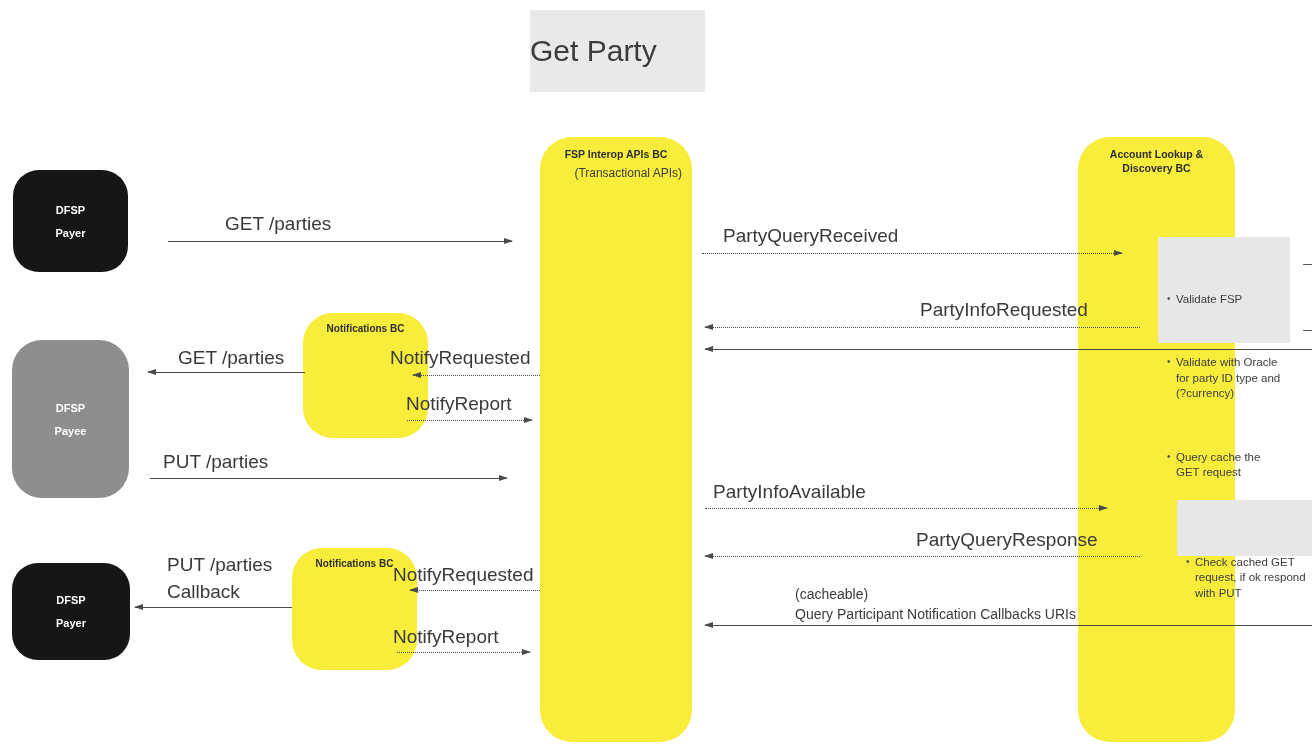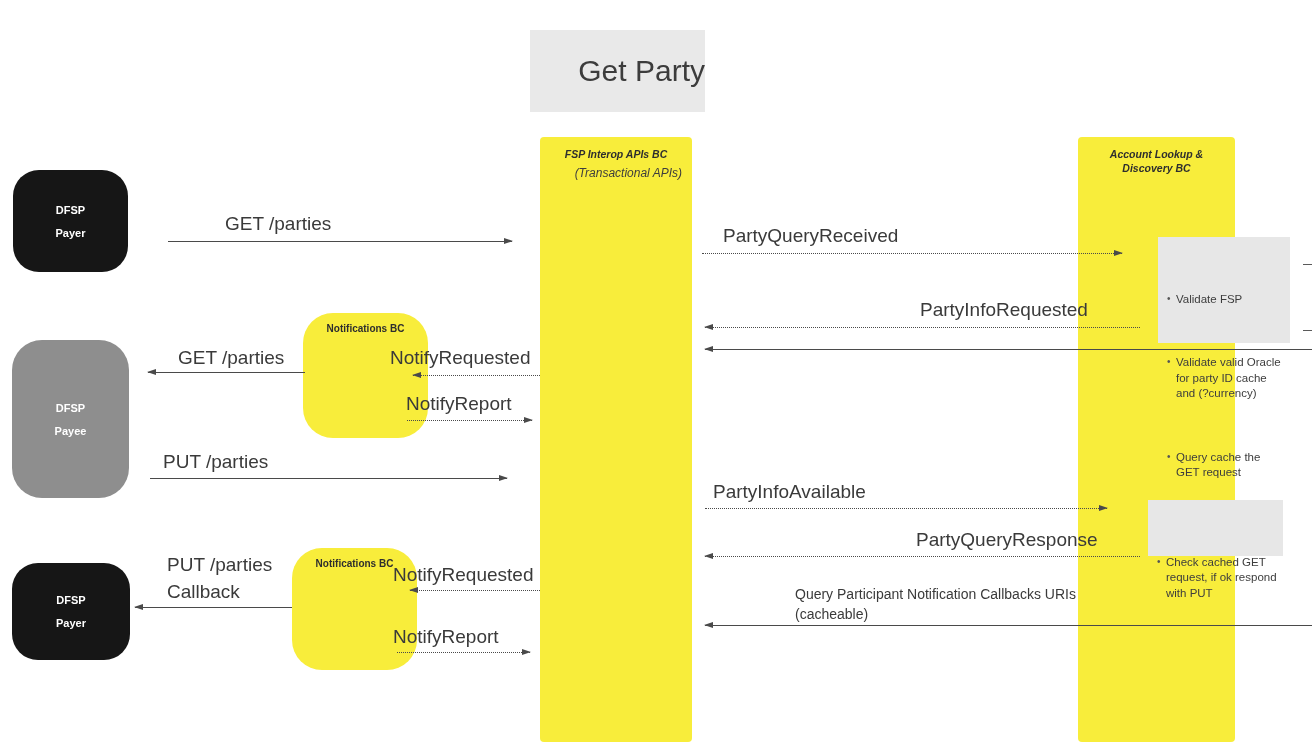--- a/index.html
+++ b/index.html
@@ -11,32 +11,32 @@
     --line:#4A4A4A;
     --text:#3A3A3A;
   }
   *{box-sizing:border-box;margin:0;padding:0;}
   html,body{background:#ffffff;}
   body{font-family:"Liberation Sans", sans-serif;}
   .stage{position:relative;width:1312px;height:748px;background:#fff;overflow:hidden;}
 
   
   .title-box{position:absolute;left:530px;top:10px;width:175px;height:82px;background:var(--titlebg);
-    display:flex;align-items:center;justify-content:flex-end;margin-top:20px;}
+    display:flex;align-items:center;justify-content:flex-start;}
   .title-box span{font-size:30px;color:#3c3c3c;}
 
   
   .actor{position:absolute;border-radius:26px;display:flex;flex-direction:column;align-items:center;justify-content:center;
     gap:11px;color:#fff;font-size:11px;font-weight:bold;z-index:2;}
   .actor.black{background:var(--black);}
   .actor.gray{background:var(--gray);}
 
   
   .participant{position:absolute;background:var(--yellow);z-index:1;}
-  .col{border-radius:4px;font-style:italic;}
+  .col{border-radius:32px;}
   .pheader{padding:10px 12px 0;text-align:center;font-weight:bold;font-size:10.5px;color:#2e2e2e;line-height:1.35;}
   .psub{padding:5px 10px 0;text-align:right;font-size:12px;color:#3d3d3d;}
   .notif{border-radius:30px;}
   .notif .pheader{padding-top:9px;font-size:10px;}
 
   
   .note{position:absolute;background:var(--note);z-index:3;padding:7px 6px 6px 6px;font-size:11.5px;color:#3d3d3d;line-height:1.34;}
   .note ul{list-style:none;}
   .note li{position:relative;padding-left:12px;margin-top:48px;}
   .note li::before{content:"\2022";position:absolute;left:3px;top:0;color:#555;font-size:10px;}
@@ -88,25 +88,25 @@
   <div class="participant notif" style="left:303px;top:313px;width:125px;height:125px;">
     <div class="pheader">Notifications BC</div>
   </div>
   <div class="participant notif" style="left:292px;top:548px;width:125px;height:122px;">
     <div class="pheader">Notifications BC</div>
   </div>
 
   <div class="note" style="left:1158px;top:237px;width:132px;height:106px;">
     <ul>
       <li>Validate FSP</li>
-      <li>Validate valid Oracle for party ID cache and (?currency)</li>
+      <li>Validate with Oracle for party ID type and (?currency)</li>
       <li>Query cache the GET request</li>
     </ul>
   </div>
-  <div class="note" style="left:1148px;top:500px;width:135px;height:56px;">
+  <div class="note" style="left:1177px;top:500px;width:135px;height:56px;">
     <ul>
       <li>Check cached GET request, if ok respond with PUT</li>
     </ul>
   </div>
 
   <div class="arrow right" style="left:168px;top:241px;width:344px;"></div>
   <div class="arrow dotted right" style="left:702px;top:253px;width:420px;"></div>
   <div class="arrow dotted left" style="left:705px;top:327px;width:435px;"></div>
   <div class="arrow left" style="left:705px;top:349px;width:607px;"></div>
   <div class="arrow left" style="left:148px;top:372px;width:157px;"></div>
@@ -134,19 +134,19 @@
   <div class="mlabel" style="left:916px;top:528px;">PartyQueryResponse</div>
 
   <div class="mlabel two" style="left:167px;top:551px;">
     <div>PUT /parties</div>
     <div>Callback</div>
   </div>
 
   <div class="mlabel" style="left:393px;top:563px;">NotifyRequested</div>
 
   <div class="mlabel small" style="left:795px;top:584px;">
+    <div>(cacheable)</div>
     <div>Query Participant Notification Callbacks URIs</div>
-    <div>(cacheable)</div>
   </div>
 
   <div class="mlabel" style="left:393px;top:625px;">NotifyReport</div>
 
 </div>
 
 </body></html>

